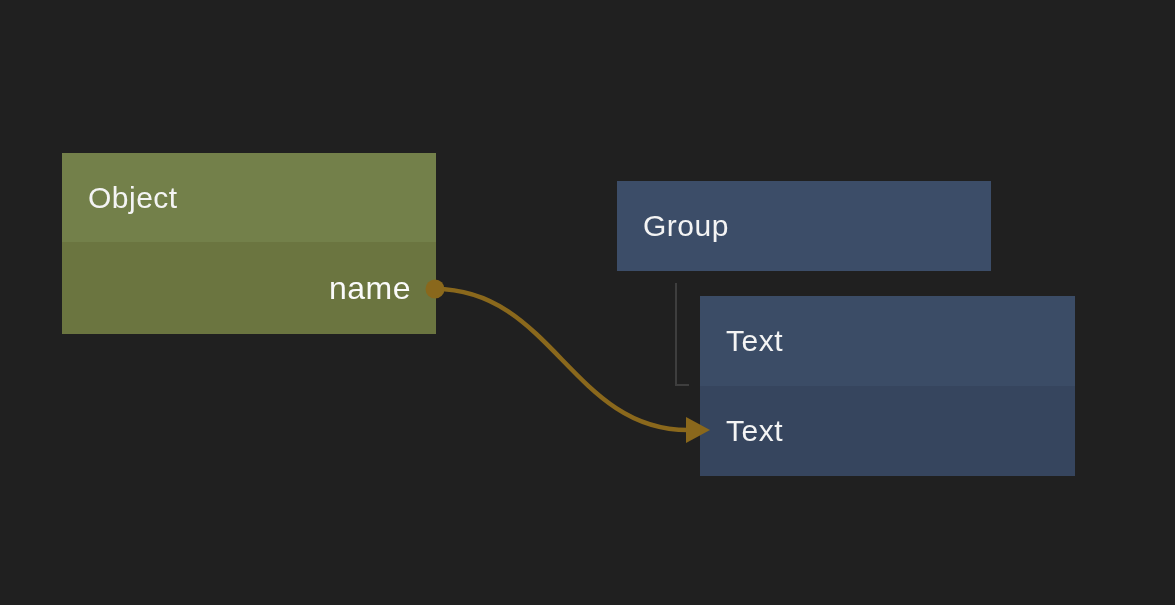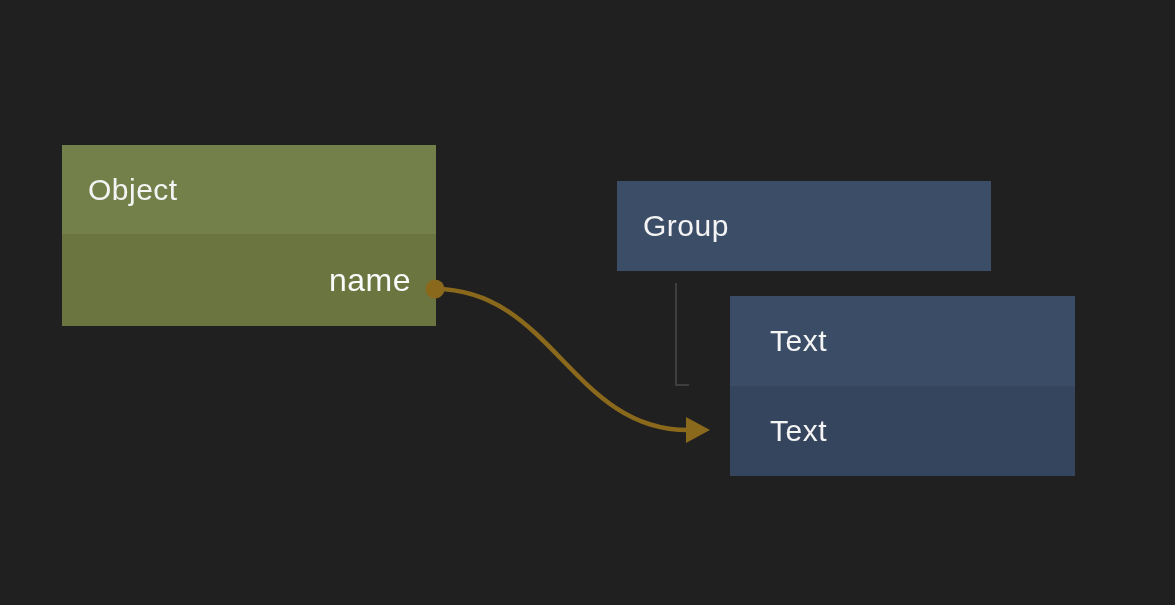--- a/index.html
+++ b/index.html
@@ -25,21 +25,21 @@
     align-items: center;
   }
   .title-text {
     font-size: 30px;
     letter-spacing: 0.5px;
     color: #f4f4f4;
   }
   
   #object-node {
     left: 62px;
-    top: 145px;
+    top: 153px;
     width: 374px;
     height: 181px;
   }
   #object-header {
     height: 89px;
     padding-left: 26px;
   }
   #object-body {
     height: 92px;
     justify-content: flex-end;
@@ -62,22 +62,21 @@
   }
   
   #text-node {
     left: 700px;
     top: 296px;
     width: 375px;
     height: 180px;
   }
   .text-row {
     height: 90px;
-    padding-left: 40px;
-    margin-left: 30px;
+    padding-left: 26px;
   }
   
   #overlay-svg {
     position: absolute;
     left: 0;
     top: 0;
     width: 1175px;
     height: 605px;
   }
 </style>

